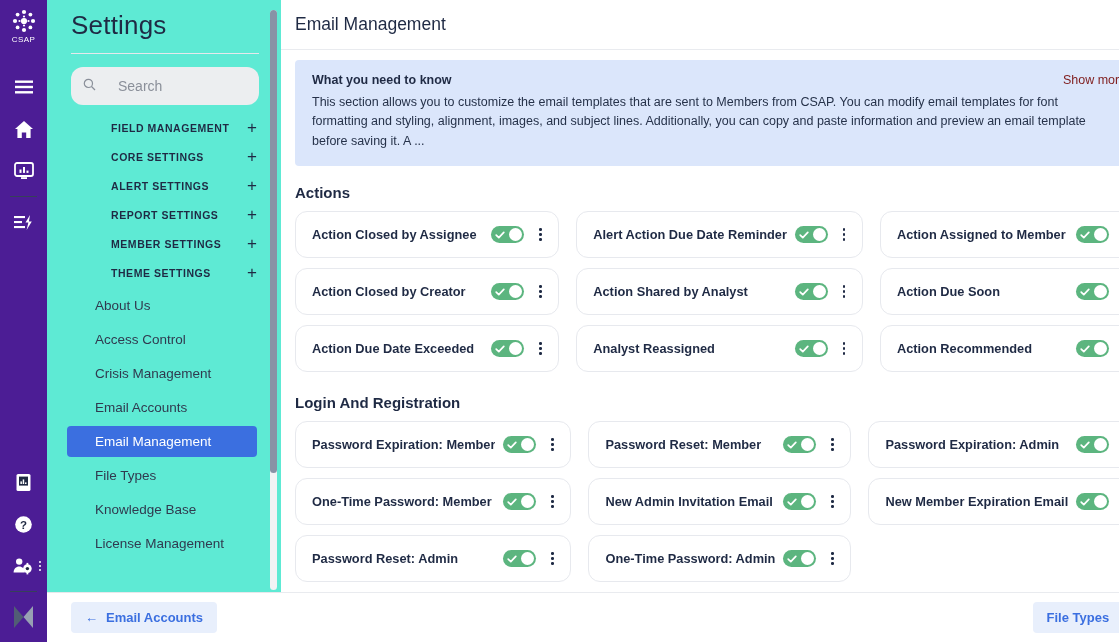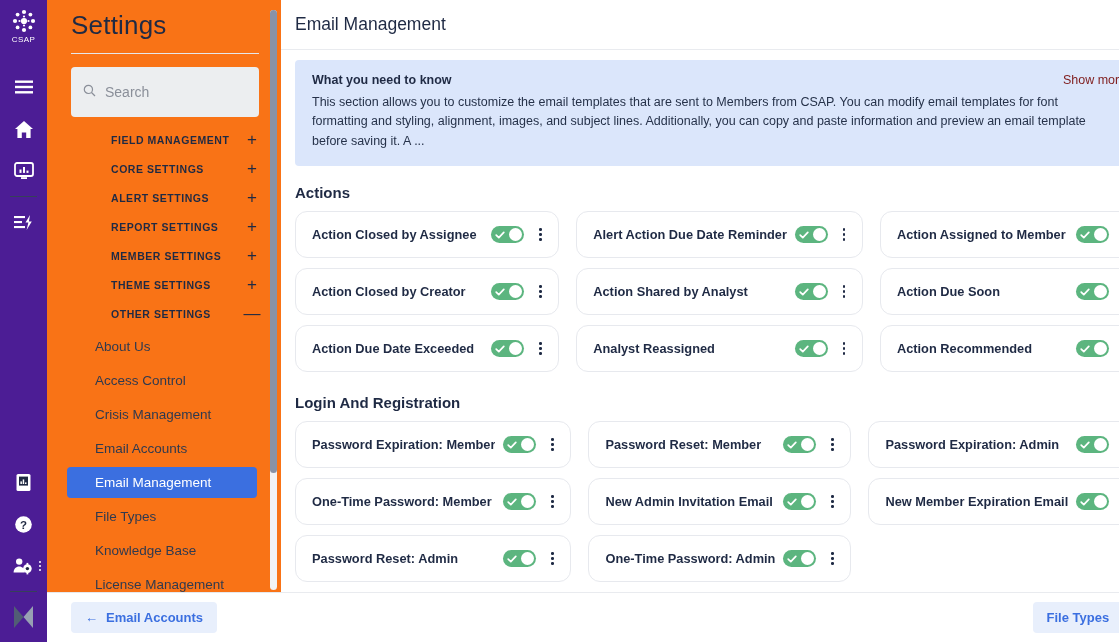--- a/index.html
+++ b/index.html
@@ -37,38 +37,38 @@
   .rail-sep { width: 27px; height: 1px; background: #37405a; margin: 4px 0; }
   .rail-bottom { position: absolute; bottom: 0; left: 0; width: 47px; display:flex; flex-direction:column; align-items:center; padding-bottom: 4px; }
   .rail-icon.with-dots { position: relative; }
   .rail-dots { position:absolute; right: 6px; top: 50%; transform: translateY(-50%); display:flex; flex-direction:column; gap:2px; }
   .rail-dots i { width:2px; height:2px; background:#fff; border-radius:50%; display:block; }
 
   
   .settings-panel {
     width: 234px; flex: 0 0 234px;
     height: 642px; position: relative;
-    background: #f97316;
+    background: #5eead4;
     border-right: 0;
   }
   .settings-scroll {
     position:absolute; left:0; top:0; width: 234px; height: 592px;
     overflow: hidden;
     padding: 0 0 0 0;
   }
   .settings-title {
     font-size: 26px; font-weight: 400; color: #1f2a44;
     padding: 10px 0 12px 24px; letter-spacing: .2px;
   }
   .settings-divider { height:1px; background:#e6e8ec; margin: 0 22px 0 24px; }
 
   .search-wrap { padding: 13px 22px 0 24px; }
   .search-box {
-    background: #eceef0; border-radius: 4px; height: 50px;
-    display: flex; align-items: center; padding: 0 12px; gap: 7px;
+    background: #eceef0; border-radius: 12px; height: 38px;
+    display: flex; align-items: center; padding: 0 12px; gap: 20px;
     cursor: text;
   }
   .search-box svg { flex: 0 0 auto; }
   .search-input {
     border: 0; background: transparent; outline: none;
     font-family: "Liberation Sans", sans-serif;
     font-size: 14px; color: #5b6472; width: 100%;
   }
   .search-input::placeholder { color: #8a8f99; }
 
@@ -324,24 +324,20 @@
         <div class="nav-group">
           <span class="nav-group-label">MEMBER SETTINGS</span>
           <span class="nav-group-toggle">+</span>
         </div>
 
         <div class="nav-group">
           <span class="nav-group-label">THEME SETTINGS</span>
           <span class="nav-group-toggle">+</span>
         </div>
 
-        <div class="nav-group">
-          <span class="nav-group-label">OTHER SETTINGS</span>
-          <span class="nav-group-toggle">—</span>
-        </div>
 
         <div class="nav-item">
           <span>About Us</span>
         </div>
         <div class="nav-item">
           <span>Access Control</span>
         </div>
         <div class="nav-item">
           <span>Crisis Management</span>
         </div>

